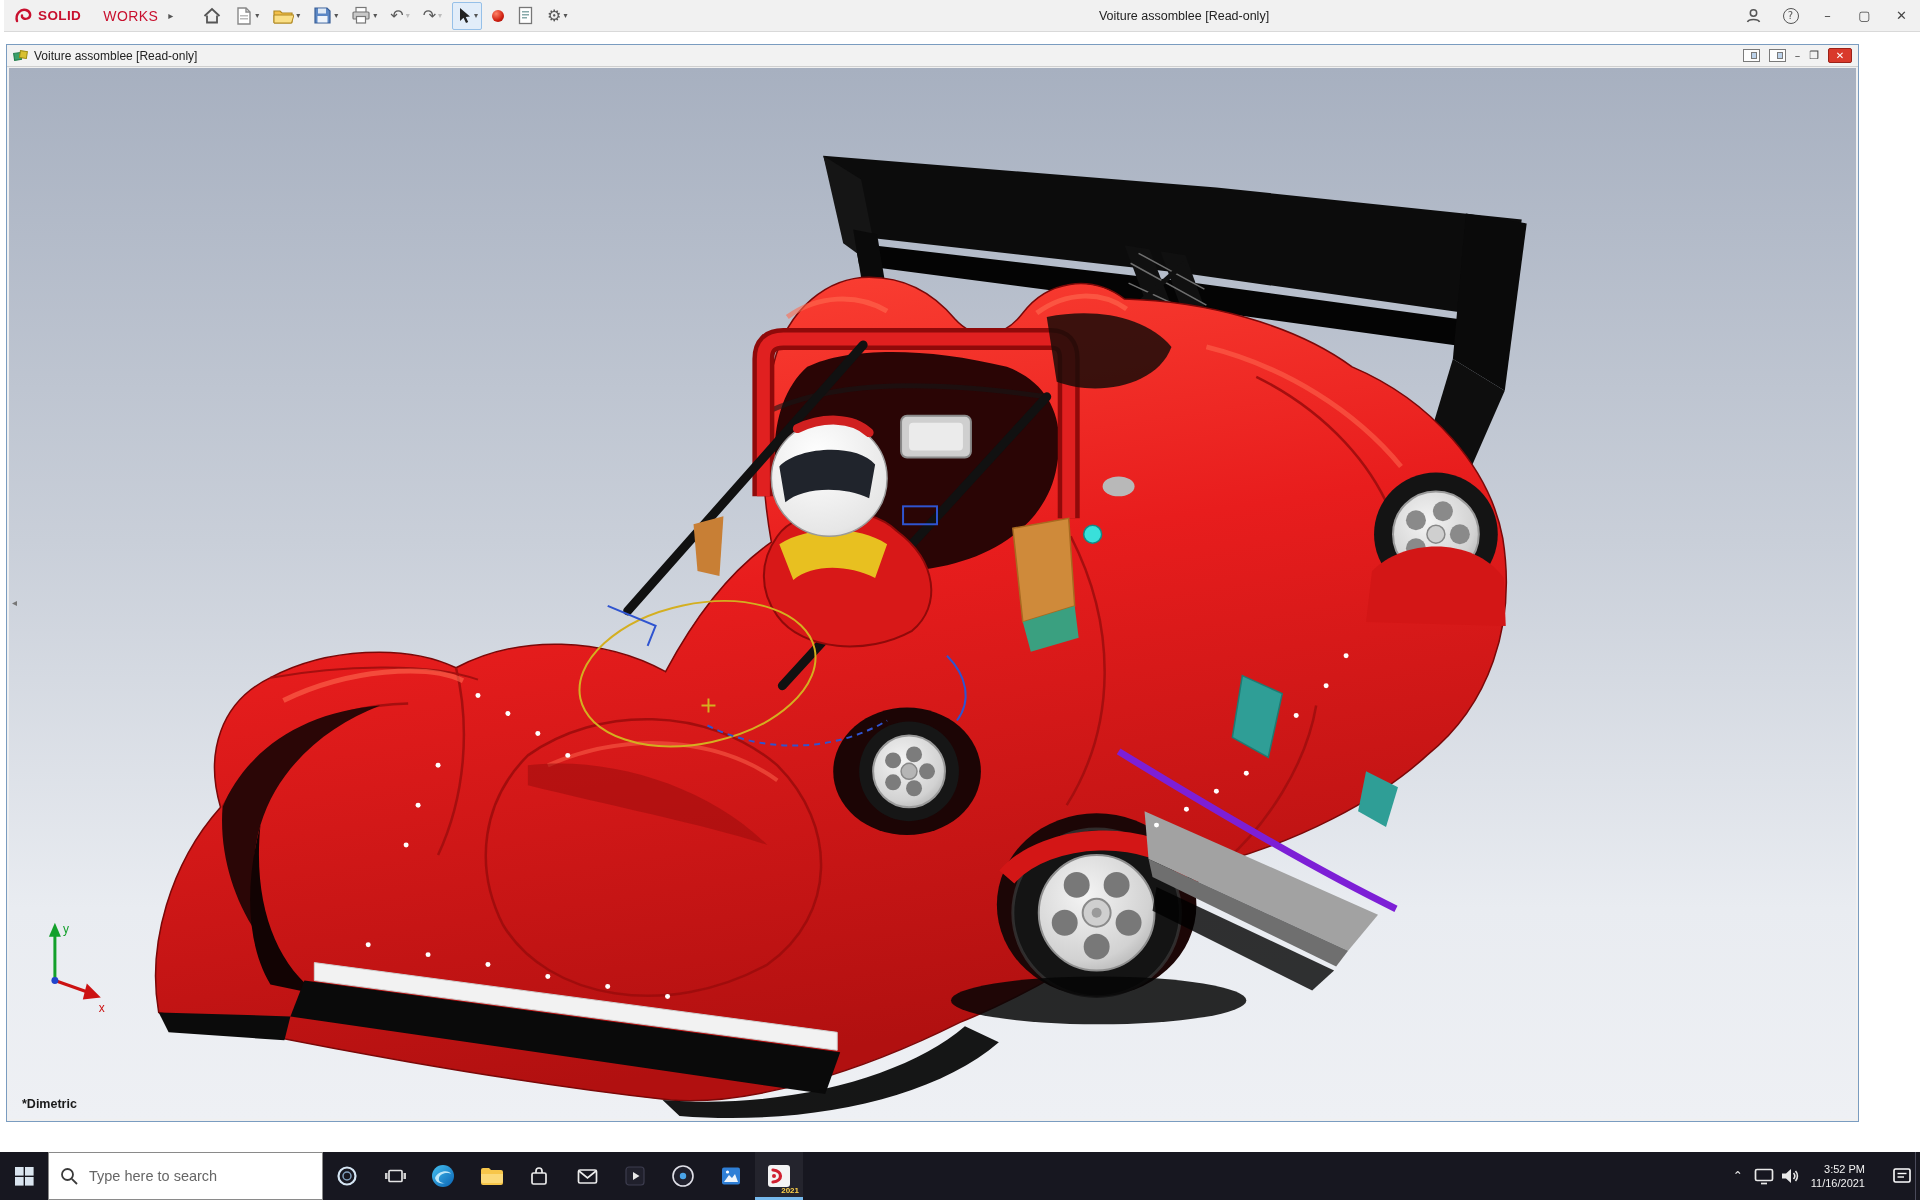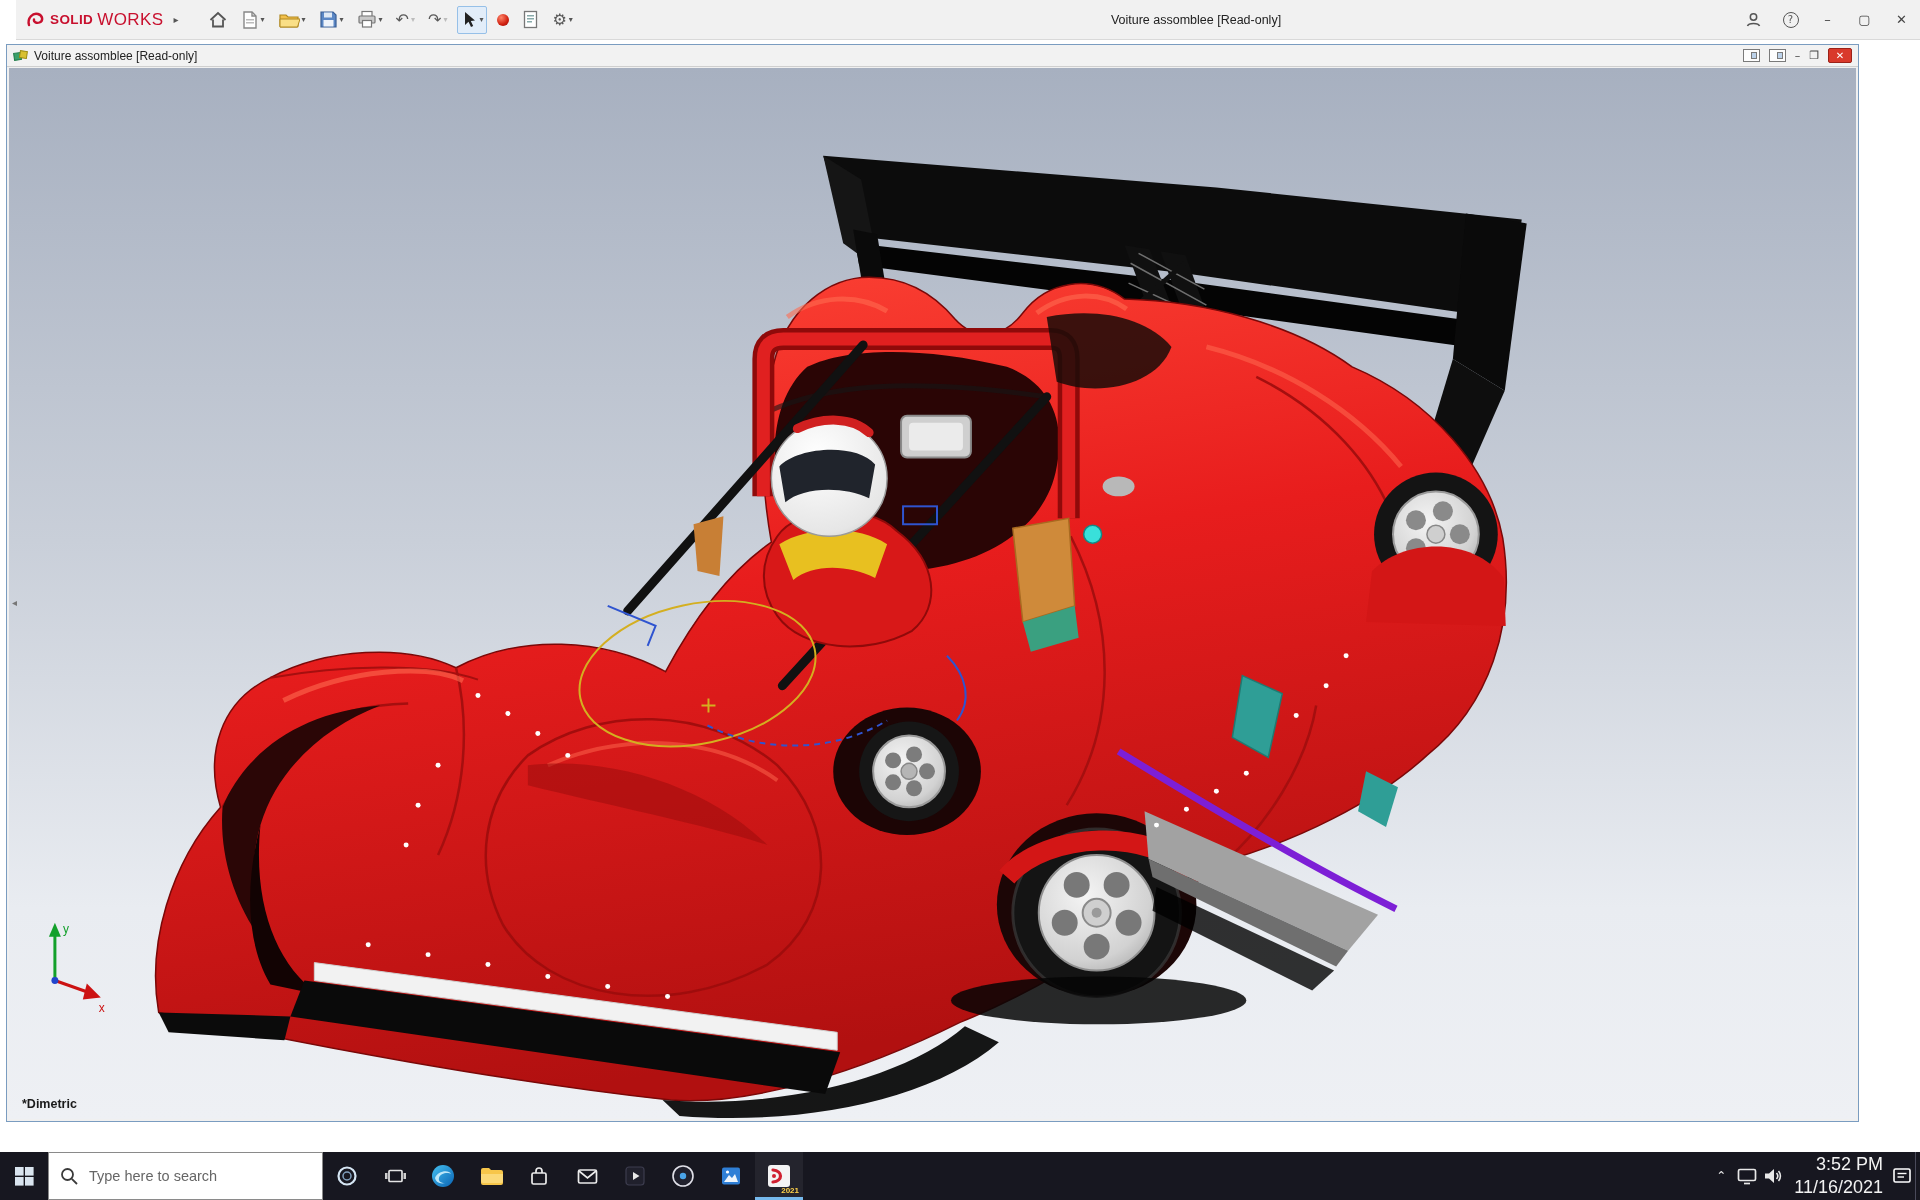--- a/index.html
+++ b/index.html
@@ -1,25 +1,25 @@
 <!DOCTYPE html>
 <html><head>
 <meta charset="utf-8">
 <style>
   * { margin:0; padding:0; box-sizing:border-box; }
   html,body { width:1920px; height:1200px; background:#000; }
   body { font-family:"Liberation Sans", sans-serif; }
   .screen { position:relative; width:1920px; height:1200px; overflow:hidden; background:#ffffff; }
 
   
-  .titlebar { position:absolute; top:0; left:16px; right:0; height:40px; background:#f1f1f1;
+  .titlebar { position:absolute; top:0; left:4px; right:0; height:32px; background:#f1f1f1;
               border-bottom:1px solid #d9d9d9; display:flex; align-items:center; z-index:30; }
   .brand { display:flex; align-items:center; gap:4px; padding-left:10px; }
   .brand-solid { color:#c8102e; font-weight:bold; font-size:13.5px; letter-spacing:.4px; }
-  .brand-works { color:#c8102e; font-weight:normal; font-size:17px; letter-spacing:.4px; }
+  .brand-works { color:#c8102e; font-weight:normal; font-size:14px; letter-spacing:.4px;margin-left:18px; }
   .flyout { color:#555; font-size:10px; margin-left:6px; font-family:"DejaVu Sans",sans-serif; }
   .toolbar { display:flex; align-items:center; gap:7px; margin-left:26px; }
   .tb-btn { display:flex; align-items:center; height:28px; padding:0 3px; border-radius:2px; }
   .tb-btn svg { display:block; }
   .dd { font-size:8px; color:#555; margin-left:2px; font-family:"DejaVu Sans",sans-serif; }
   .grayed, .grayed .dd { color:#bcbcbc; }
   .glyph-btn { font-size:16px; color:#5a5a5a; font-family:"DejaVu Sans",sans-serif; }
   .pressed { background:#e2edf9; border:1px solid #96c0e8; }
   .red-dot { width:12px; height:12px; border-radius:50%;
              background:radial-gradient(circle at 35% 30%, #ff8468, #d02010 60%, #8f0a0a); }
@@ -57,21 +57,21 @@
             display:flex; align-items:center; }
   .search svg { position:absolute; left:10px; top:13px; }
   .search input { width:100%; height:100%; border:0; outline:0; padding-left:40px; font-size:14.5px;
                   color:#444; background:transparent; font-family:"Liberation Sans",sans-serif; }
   .search input::placeholder { color:#666; opacity:1; }
   .sw-year { position:absolute; right:4px; bottom:5px; font-size:8px; font-weight:bold; color:#ffd24a; }
   .active-app { box-shadow: inset 0 -3px 0 #76b9ed; background:rgba(255,255,255,.06); }
   .tray { margin-left:auto; display:flex; align-items:center; flex:0 0 auto; }
   .tray-item { display:flex; align-items:center; justify-content:center; width:26px; height:48px; }
   .tray-chevron { color:#e8e8e8; font-size:12px; font-family:"DejaVu Sans",sans-serif; }
-  .clock { text-align:right; font-size:18px; line-height:1.3; margin:0 6px 0 8px; color:#f2f2f2; }
+  .clock { text-align:right; font-size:11px; line-height:1.3; margin:0 24px 0 8px; color:#f2f2f2; }
   .show-desktop { width:5px; border-left:1px solid #4a4a5a; height:48px; }
 </style>
 </head>
 <body>
 
 <div class="screen">
 
   <header class="titlebar">
     <div class="brand">
       <svg width="20" height="18" viewBox="0 0 20 18">

